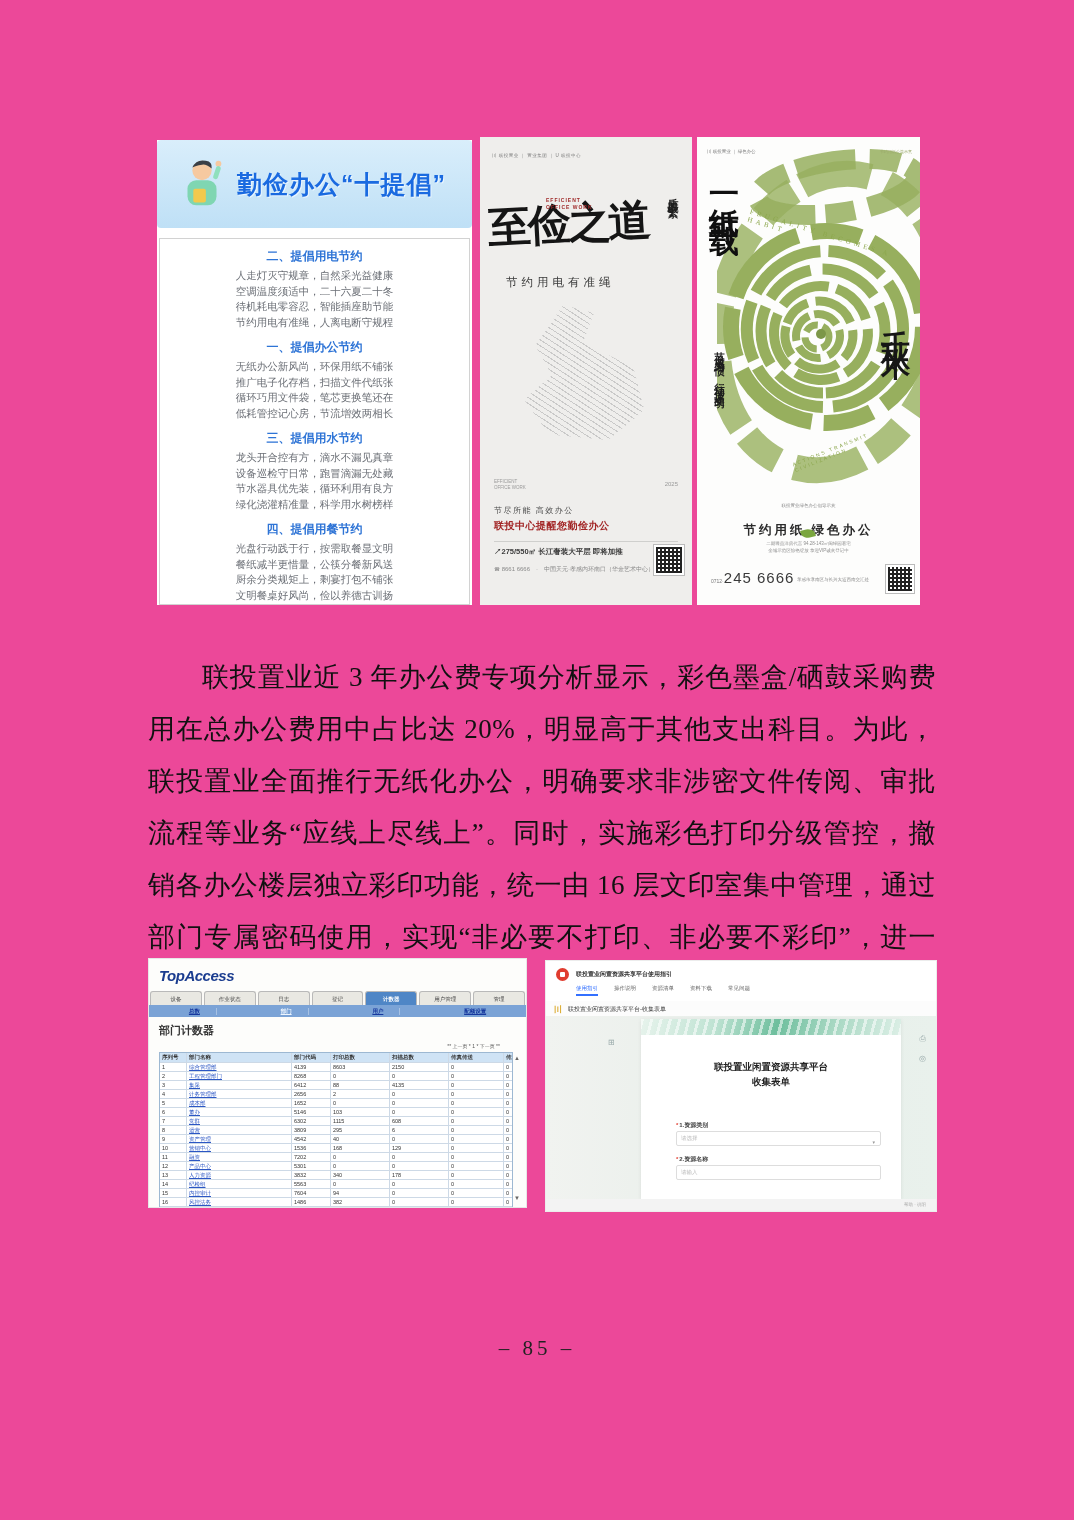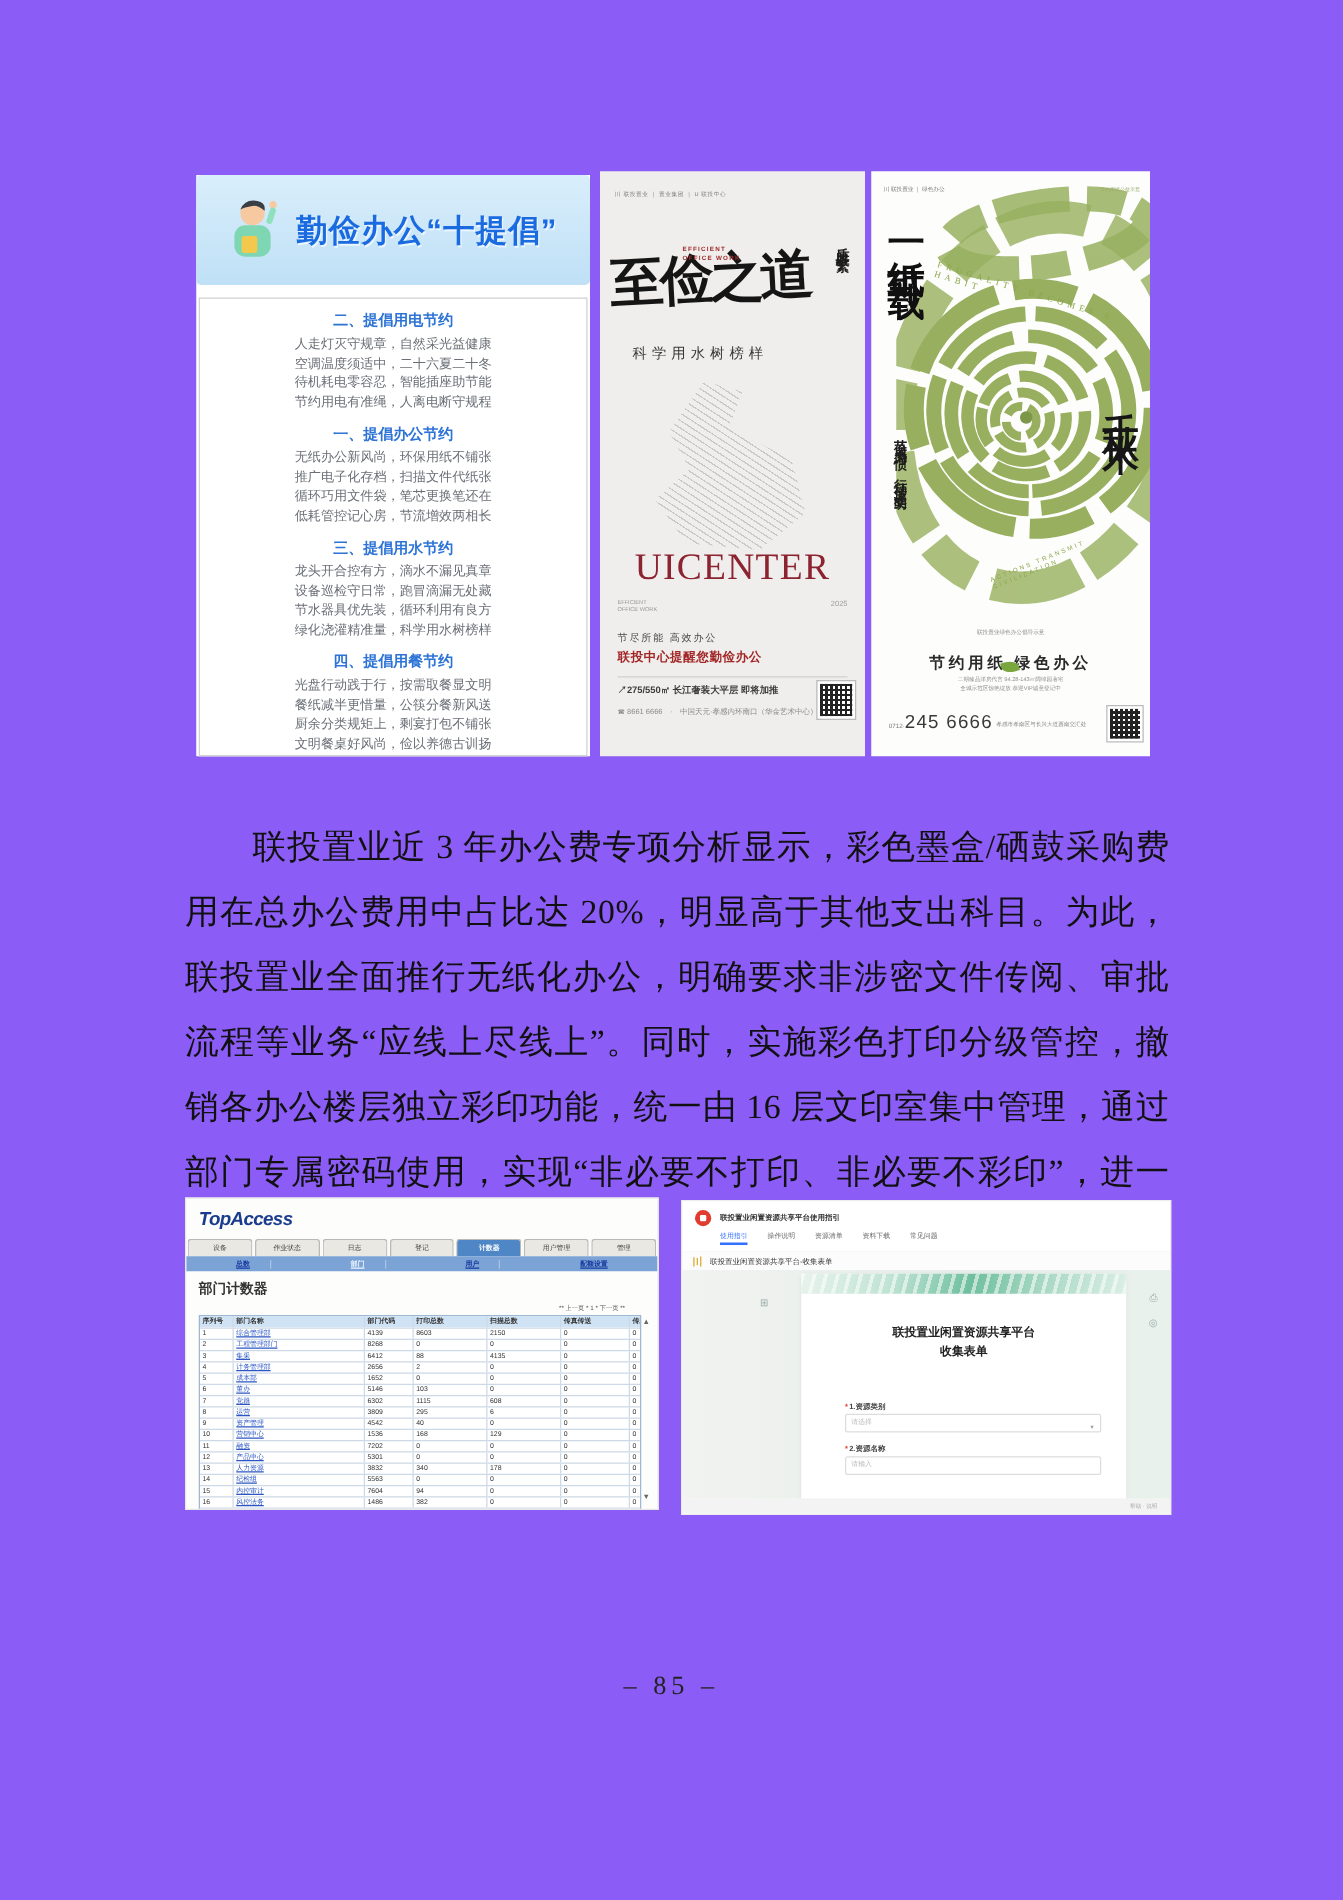--- a/index.html
+++ b/index.html
@@ -1,16 +1,16 @@
 <!DOCTYPE html>
 <html><head>
 <meta charset="utf-8">
 <style>
   html,body{margin:0;padding:0;background:#ffffff;}
-  .page{position:relative;width:1074px;height:1520px;background:#8b5cf6;overflow:hidden;
+  .page{position:relative;width:1074px;height:1520px;background:#ec4899;overflow:hidden;
         font-family:"Liberation Sans",sans-serif;}
   .abs{position:absolute;}
 
   
   .p1{left:157px;top:140px;width:315px;height:465px;background:#fff;}
   .p1-banner{position:absolute;left:0;top:0;width:315px;height:88px;border-radius:4px;
      background:linear-gradient(180deg,#d9eefb 0%,#bfe0f6 100%);}
   .p1-char{position:absolute;left:16px;top:14px;width:58px;height:62px;}
   .p1-title{position:absolute;left:80px;top:28px;width:230px;font-size:25px;font-weight:900;
      color:#1a6ae0;letter-spacing:1px;text-shadow:1px 1px 0 #eaf6ff;}
@@ -184,23 +184,22 @@
         </div>
 
       </div>
   </div>
 
   <div class="abs p2">
     <div class="p2-logos">〣 联投置业 ｜ 置业集团 ｜ U 联投中心</div>
     <div class="p2-title">至俭之道</div>
     <div class="p2-overlay">EFFICIENT OFFICE WORK</div>
     <div class="p2-side">质胜于繁</div>
-    <div class="p2-sub">科学用水树榜样</div>
+    <div class="p2-sub">节约用电有准绳</div>
     <div class="p2-sketch"></div>
-    <div class="p2-brand">UICENTER</div>
     <div class="p2-brand-l">EFFICIENT
 OFFICE WORK</div>
     <div class="p2-brand-r">2025</div>
     <div class="p2-slogan1">节尽所能 高效办公</div>
     <div class="p2-slogan2">联投中心提醒您勤俭办公</div>
     <div class="p2-div"></div>
     <div class="p2-offer">↗275/550㎡ 长江奢装大平层 即将加推</div>
     <div class="p2-phone">☎ 8661 6666　·　中国天元·孝感内环南口（华金艺术中心）</div>
     <div class="abs qr" style="right:8px;top:408px;width:26px;height:26px;"></div>
   </div>

